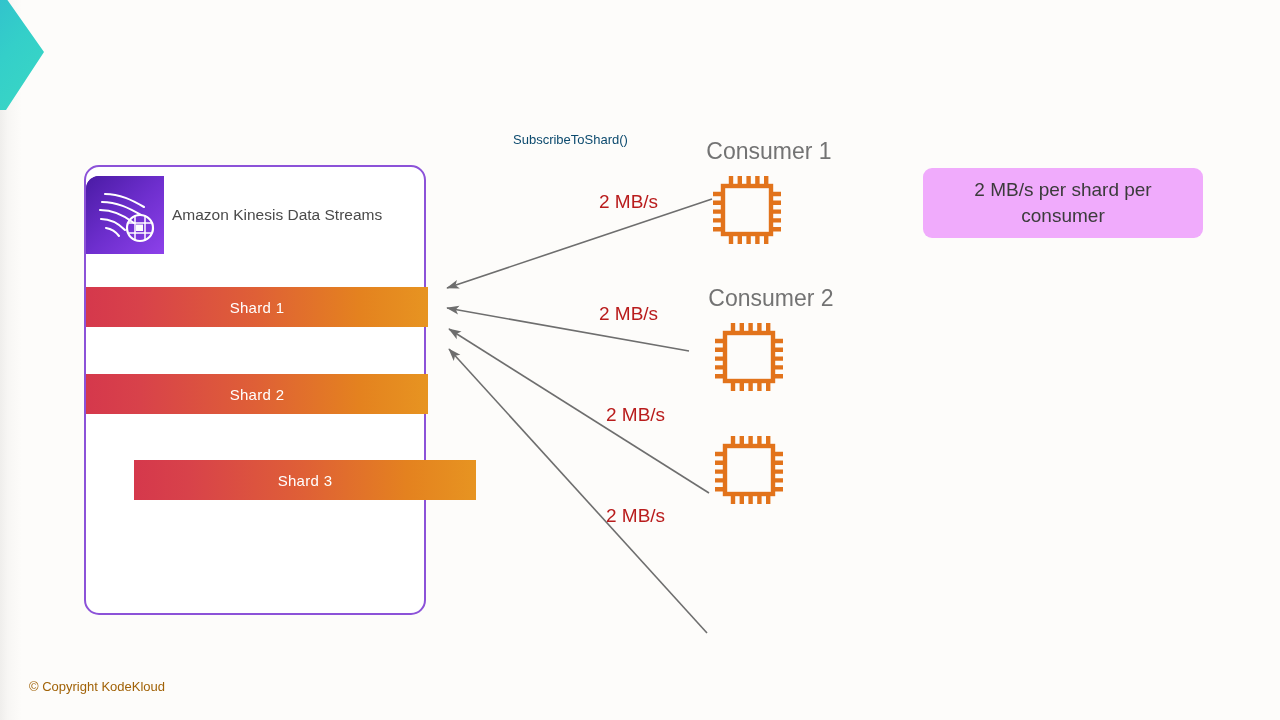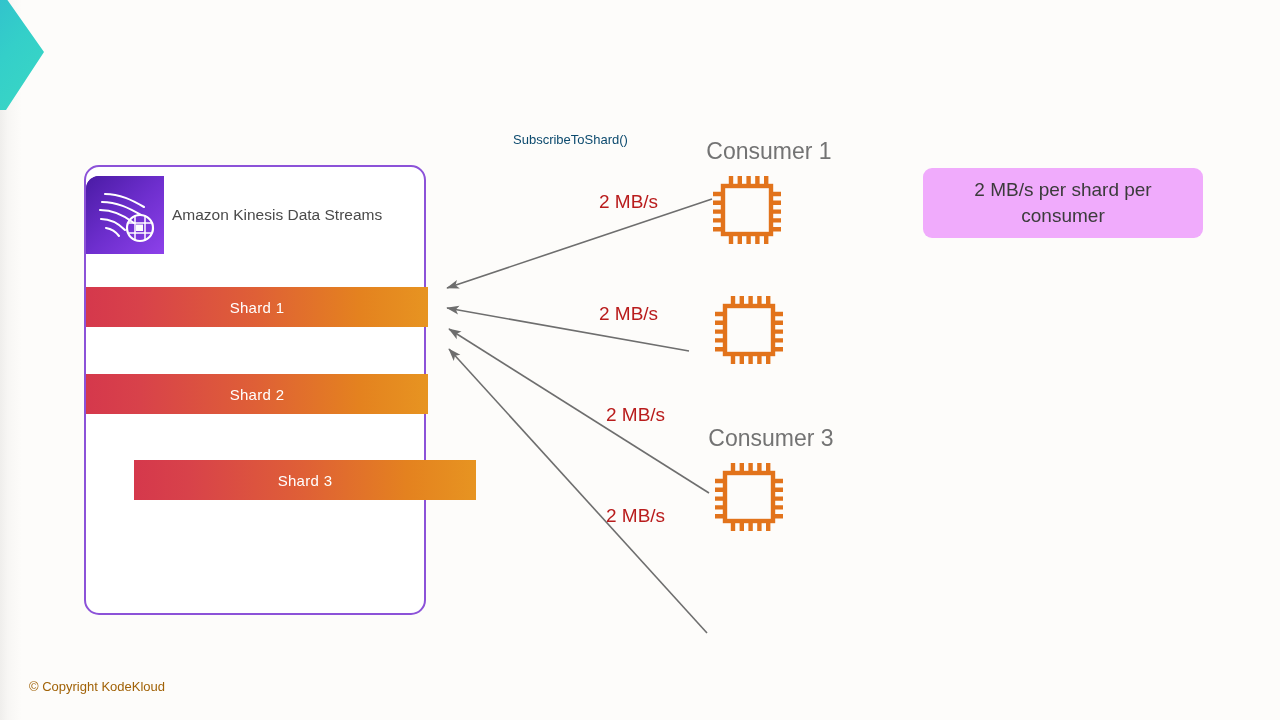--- a/index.html
+++ b/index.html
@@ -268,33 +268,33 @@
         <rect x="17" y="17" width="48" height="48"></rect>
         <path d="M25 17 V7 M33.8 17 V7 M42.6 17 V7 M51.4 17 V7 M60.2 17 V7"></path>
         <path d="M25 65 V75 M33.8 65 V75 M42.6 65 V75 M51.4 65 V75 M60.2 65 V75"></path>
         <path d="M17 25 H7 M17 33.8 H7 M17 42.6 H7 M17 51.4 H7 M17 60.2 H7"></path>
         <path d="M65 25 H75 M65 33.8 H75 M65 42.6 H75 M65 51.4 H75 M65 60.2 H75"></path>
       </g>
     </svg>
   </div>
 
   <div class="consumer consumer-2">
+    <div class="consumer-label">Consumer 2</div>
     <svg class="chip-icon" width="82" height="82" viewBox="0 0 82 82">
       <g stroke="#e2731b" stroke-width="4.4" fill="none" stroke-linecap="butt">
         <rect x="17" y="17" width="48" height="48"></rect>
         <path d="M25 17 V7 M33.8 17 V7 M42.6 17 V7 M51.4 17 V7 M60.2 17 V7"></path>
         <path d="M25 65 V75 M33.8 65 V75 M42.6 65 V75 M51.4 65 V75 M60.2 65 V75"></path>
         <path d="M17 25 H7 M17 33.8 H7 M17 42.6 H7 M17 51.4 H7 M17 60.2 H7"></path>
         <path d="M65 25 H75 M65 33.8 H75 M65 42.6 H75 M65 51.4 H75 M65 60.2 H75"></path>
       </g>
     </svg>
   </div>
 
   <div class="consumer consumer-3">
-    <div class="consumer-label">Consumer 3</div>
     <svg class="chip-icon" width="82" height="82" viewBox="0 0 82 82">
       <g stroke="#e2731b" stroke-width="4.4" fill="none" stroke-linecap="butt">
         <rect x="17" y="17" width="48" height="48"></rect>
         <path d="M25 17 V7 M33.8 17 V7 M42.6 17 V7 M51.4 17 V7 M60.2 17 V7"></path>
         <path d="M25 65 V75 M33.8 65 V75 M42.6 65 V75 M51.4 65 V75 M60.2 65 V75"></path>
         <path d="M17 25 H7 M17 33.8 H7 M17 42.6 H7 M17 51.4 H7 M17 60.2 H7"></path>
         <path d="M65 25 H75 M65 33.8 H75 M65 42.6 H75 M65 51.4 H75 M65 60.2 H75"></path>
       </g>
     </svg>
   </div>

